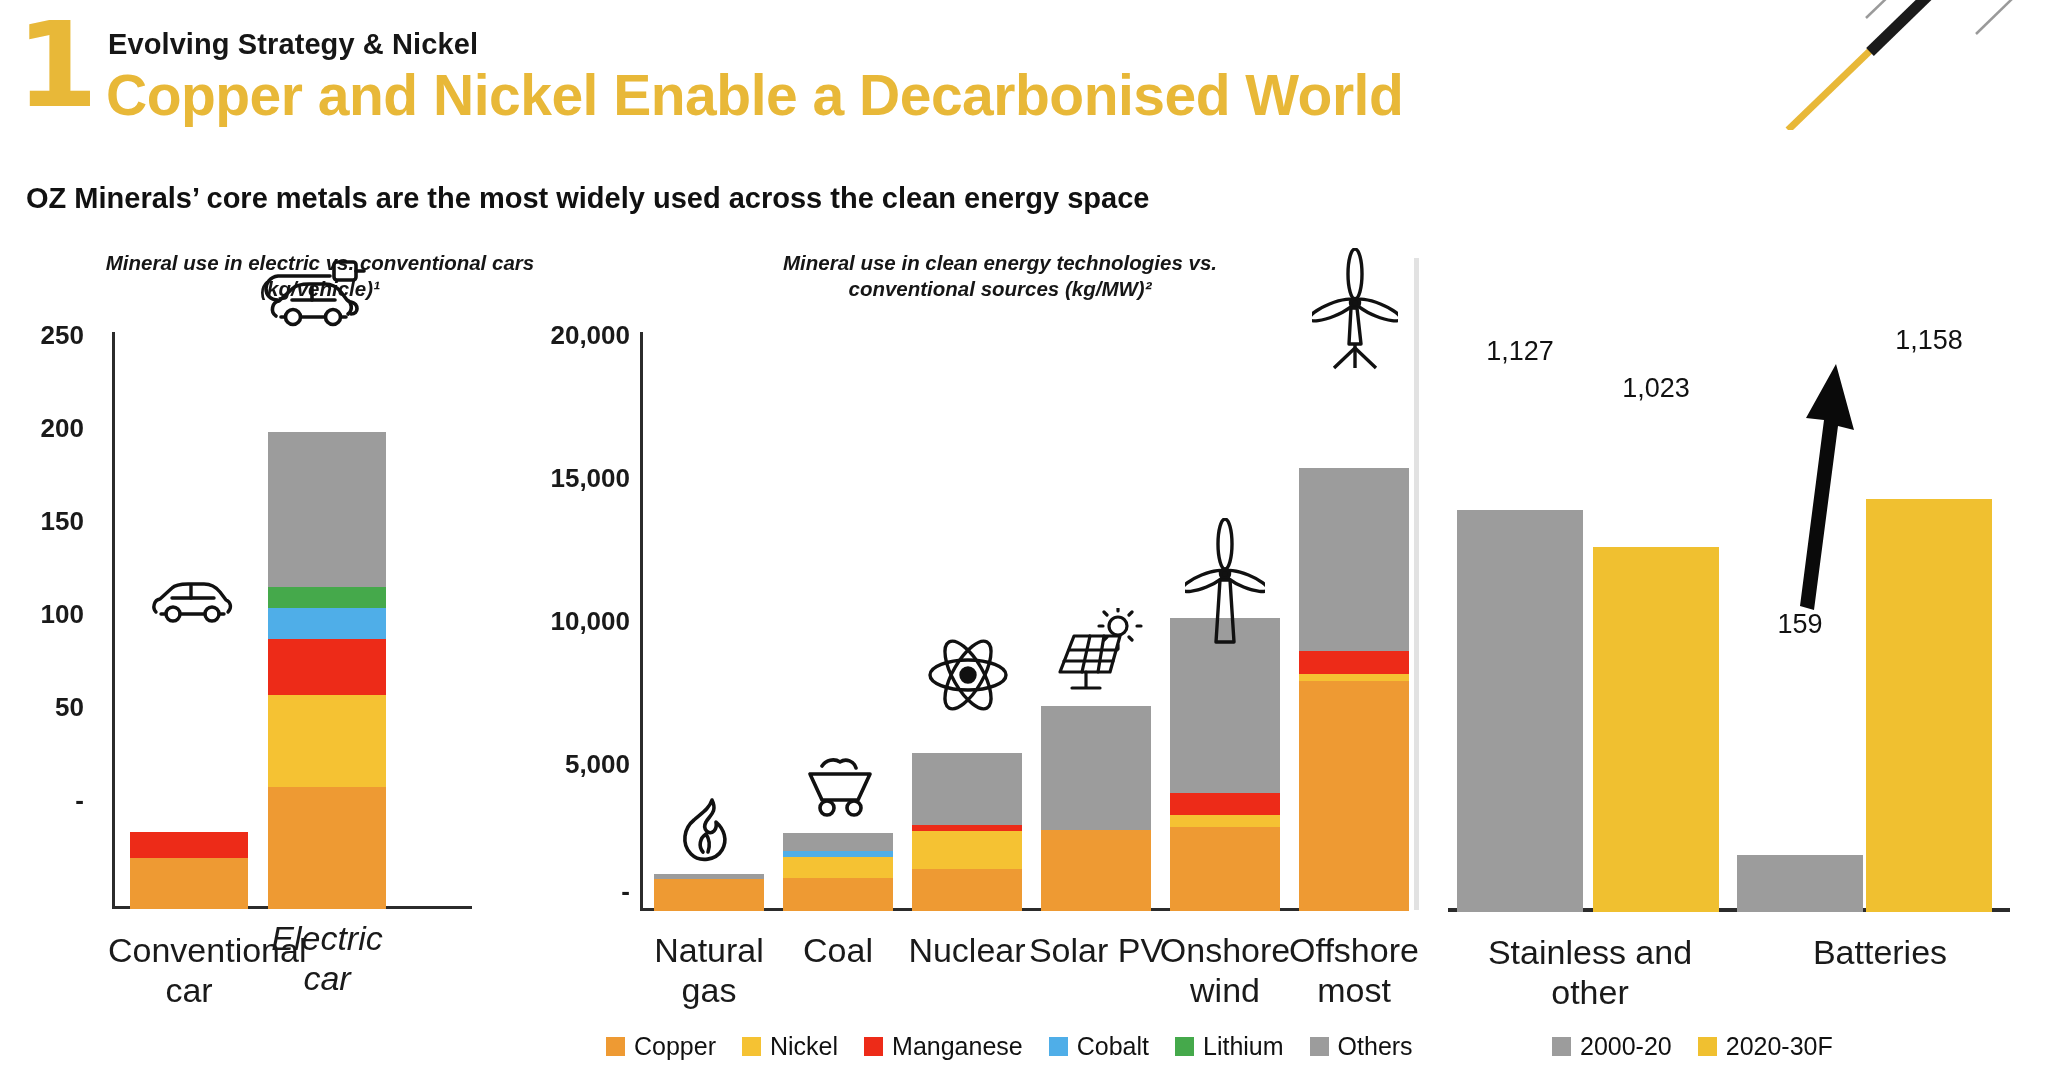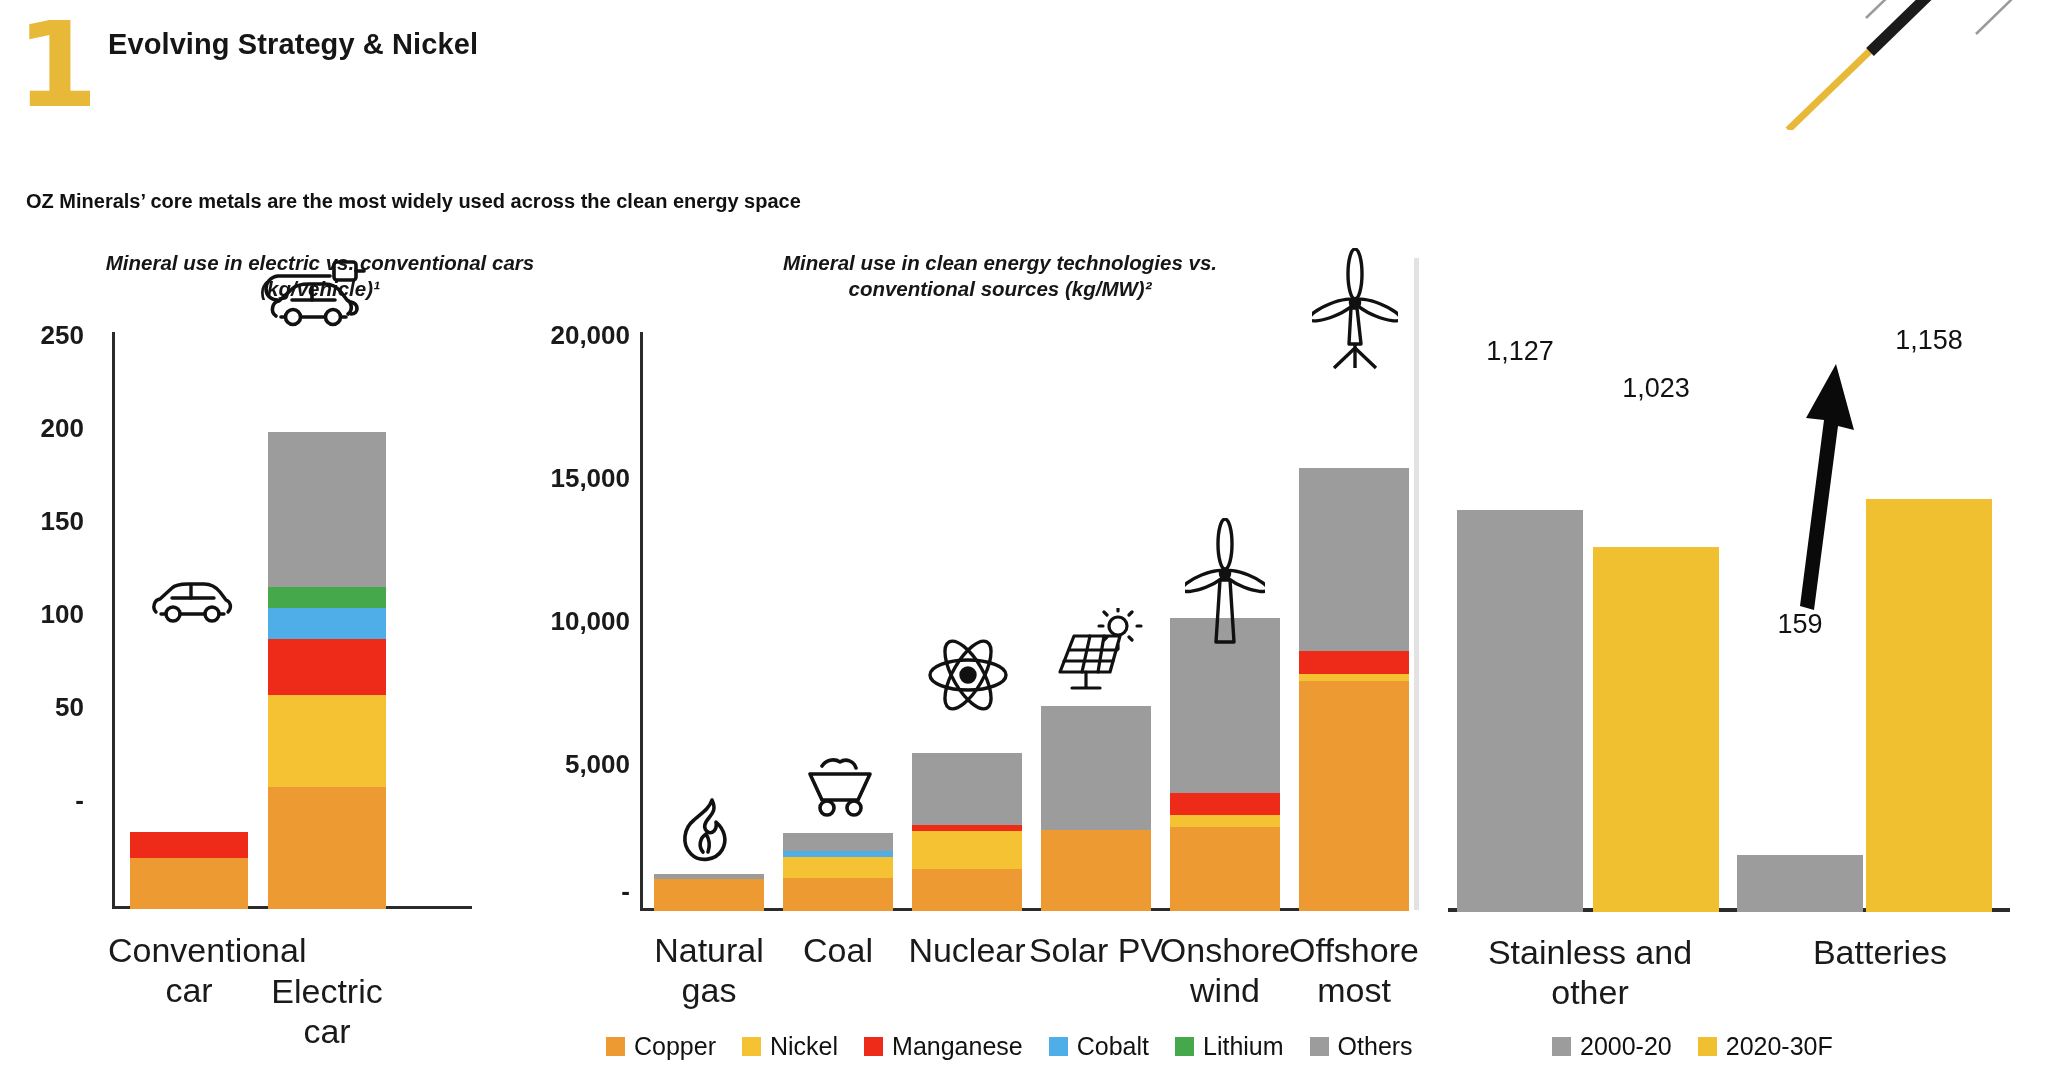--- a/index.html
+++ b/index.html
@@ -20,21 +20,21 @@
   .hdr-eyebrow{
     position:absolute;left:108px;top:28px;
     font-size:29px;font-weight:700;color:#161616;letter-spacing:.1px;
   }
   .hdr-title{
     position:absolute;left:106px;top:62px;
     font-size:57px;font-weight:700;color:#E8B838;letter-spacing:-.5px;
   }
   .subhead{
     position:absolute;left:26px;top:182px;
-    font-size:20px;font-weight:700;color:#111;margin-top:8px;
+    font-size:29px;font-weight:700;color:#111;
   }
 
   
   .deco{position:absolute;right:0;top:0;width:290px;height:130px;overflow:hidden;}
 
   
   .chart-title{
     position:absolute;text-align:center;
     font-size:20.5px;font-weight:700;font-style:italic;color:#161616;
     line-height:1.28;
@@ -73,20 +73,21 @@
     <svg width="290" height="130" viewBox="0 0 290 130">
       <line x1="30" y1="130" x2="175" y2="-10" stroke="#E8B838" stroke-width="7"></line>
       <line x1="112" y1="52" x2="215" y2="-48" stroke="#1b1b1b" stroke-width="11"></line>
       <line x1="108" y1="18" x2="160" y2="-32" stroke="#9a9a9a" stroke-width="2.5"></line>
       <line x1="218" y1="34" x2="292" y2="-38" stroke="#9a9a9a" stroke-width="2.5"></line>
     </svg>
   </div>
 
   <div class="hdr-num">1</div>
   <div class="hdr-eyebrow">Evolving Strategy &amp; Nickel</div>
+  <div class="hdr-title">Copper and Nickel Enable a Decarbonised World</div>
   <div class="subhead">OZ Minerals’ core metals are the most widely used across the clean energy space</div>
 
   <div class="chart-title" style="left:60px;top:250px;width:520px;">Mineral use in electric vs. conventional cars (kg/vehicle)¹</div>
 
   <div>
 
     <div class="axis-lbl" style="left:0px;top:320px;width:84px;">250</div>
     <div class="axis-lbl" style="left:0px;top:413px;width:84px;">200</div>
     <div class="axis-lbl" style="left:0px;top:506px;width:84px;">150</div>
     <div class="axis-lbl" style="left:0px;top:599px;width:84px;">100</div>
@@ -130,21 +131,21 @@
           <circle cx="77" cy="61" r="7.5"></circle>
         <path d="M25 61 L29 61 M45 61 L69 61 M85 61 L90 61"></path>
         <path d="M22 44 C6 44 6 22 22 20 L74 20"></path>
         <path d="M95 58 C103 58 103 48 95 46"></path>
         <rect x="78" y="6" width="22" height="18" rx="3"></rect>
         <path d="M100 15 L108 15"></path>
       </g>
     </svg>
 
     <div class="cat-lbl" style="left:108px;top:930px;width:162px;">Conventional car</div>
-    <div class="cat-lbl" style="left:246px;top:971px;width:162px;">Electric car</div>
+    <div class="cat-lbl" style="left:246px;top:918px;width:162px;font-style:italic;">Electric car</div>
   </div>
 
   <div class="chart-title" style="left:740px;top:250px;width:520px;">Mineral use in clean energy technologies vs. conventional sources (kg/MW)²</div>
 
   <div>
     <div class="axis-lbl" style="left:490px;top:320px;width:140px;">20,000</div>
     <div class="axis-lbl" style="left:490px;top:463px;width:140px;">15,000</div>
     <div class="axis-lbl" style="left:490px;top:606px;width:140px;">10,000</div>
     <div class="axis-lbl" style="left:490px;top:749px;width:140px;">5,000</div>
     <div class="axis-lbl" style="left:490px;top:876px;width:140px;">-</div>

